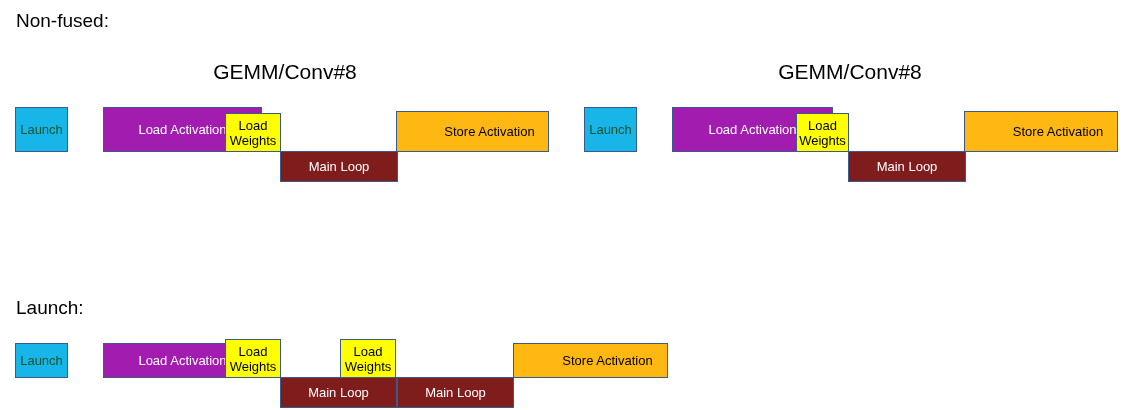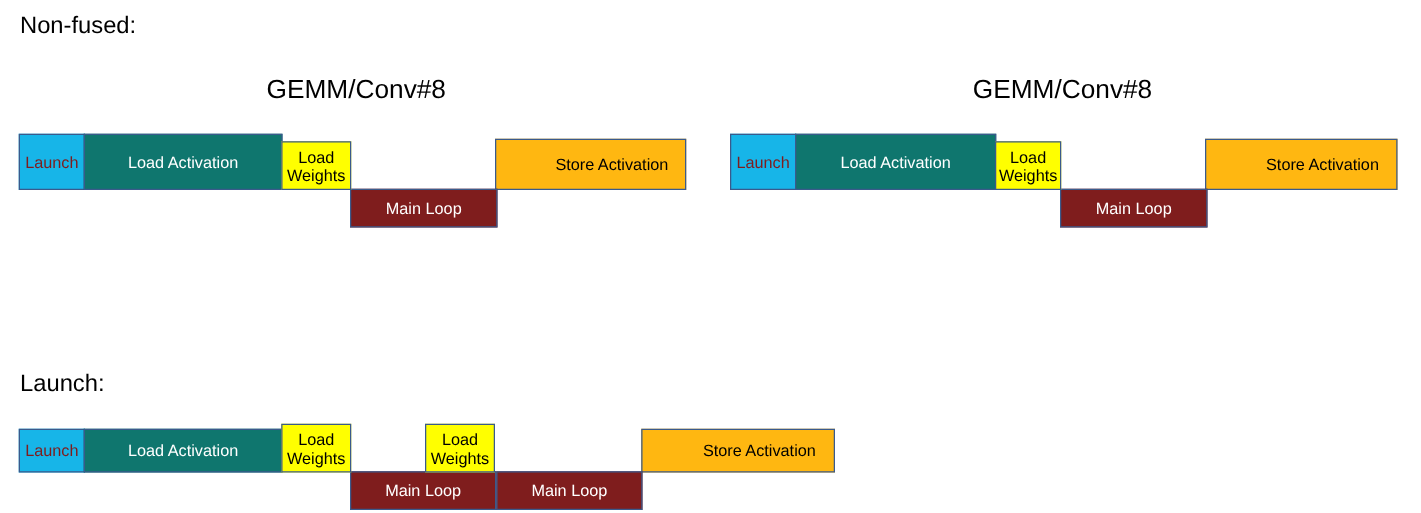--- a/index.html
+++ b/index.html
@@ -45,27 +45,28 @@
     justify-content: center;
     text-align: center;
     font-size: 13px;
     line-height: 15px;
     border: 1px solid #3a5a8c;
     white-space: pre-line;
     overflow: hidden;
   }
   .bar.launch {
     background: #17b5e8;
-    color: #7f1d1d;
+    color: #14532d;
     border-color: #3a5a8c;
   }
   .bar.load-activation {
-    background: #0f766e;
+    background: #a21caf;
     color: #ffffff;
     border-color: #3a5a8c;
+    margin-left: 36px;
   }
   .bar.load-weights {
     background: #ffff00;
     color: #000000;
     border-color: #3a5a8c;
     font-size: 13px;
     line-height: 15px;
     z-index: 5;
     text-align: center;
   }

